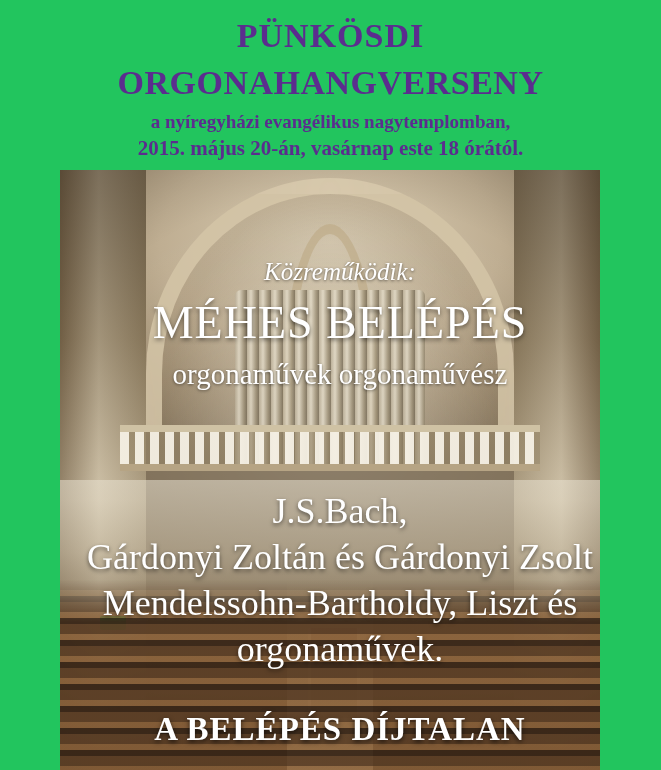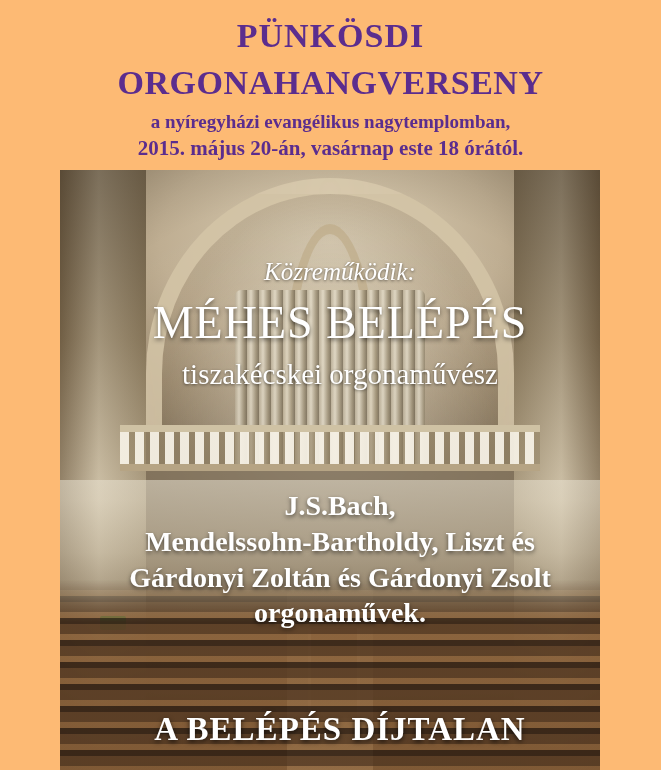--- a/index.html
+++ b/index.html
@@ -12,21 +12,21 @@
     height: 770px;
     font-family: "Liberation Serif", serif;
     overflow: hidden;
     position: relative;
   }
 
   .poster {
     position: relative;
     width: 661px;
     height: 770px;
-    background: #fdba74;
+    background: #22c55e;
   }
 
   
   .header {
     text-align: center;
     padding-top: 18px;
   }
   .title-line1 {
     font-family: "Liberation Serif", serif;
     font-weight: bold;
@@ -269,22 +269,22 @@
     font-style: italic;
     font-size: 26px;
     color: #ffffff;
     text-shadow: 0 1px 3px rgba(0,0,0,0.55);
   }
   .ov-program {
     position: absolute;
     top: 318px;
     left: 0; right: 0;
     font-family: "Liberation Serif", serif;
-    font-weight: bold;
-    font-size: 28px;
+    font-weight: normal;
+    font-size: 36px;
     line-height: 1.28;
     color: #ffffff;
     text-shadow: 0 2px 4px rgba(0,0,0,0.55);
   }
   .ov-free {
     position: absolute;
     bottom: 22px;
     left: 0; right: 0;
     font-family: "Liberation Serif", serif;
     font-weight: bold;
@@ -318,24 +318,24 @@
       <div class="nave"></div>
       <div class="exit-sign"></div>
       <div class="door"></div>
       <div class="aisle"></div>
       <div class="pews"></div>
     </div>
 
     <div class="overlay">
       <div class="ov-small">Közreműködik:</div>
       <div class="ov-name">MÉHES BELÉPÉS</div>
-      <div class="ov-role">tiszakécskei  orgonaművész</div>
+      <div class="ov-role">orgonaművek  orgonaművész</div>
       <div class="ov-program">
         <div>J.S.Bach,</div>
+        <div>Gárdonyi Zoltán és Gárdonyi Zsolt</div>
         <div>Mendelssohn-Bartholdy,  Liszt és</div>
-        <div>Gárdonyi Zoltán és Gárdonyi Zsolt</div>
         <div>orgonaművek.</div>
       </div>
       <div class="ov-free">A BELÉPÉS DÍJTALAN</div>
     </div>
   </div>
 
 </div>
 
 </body></html>

